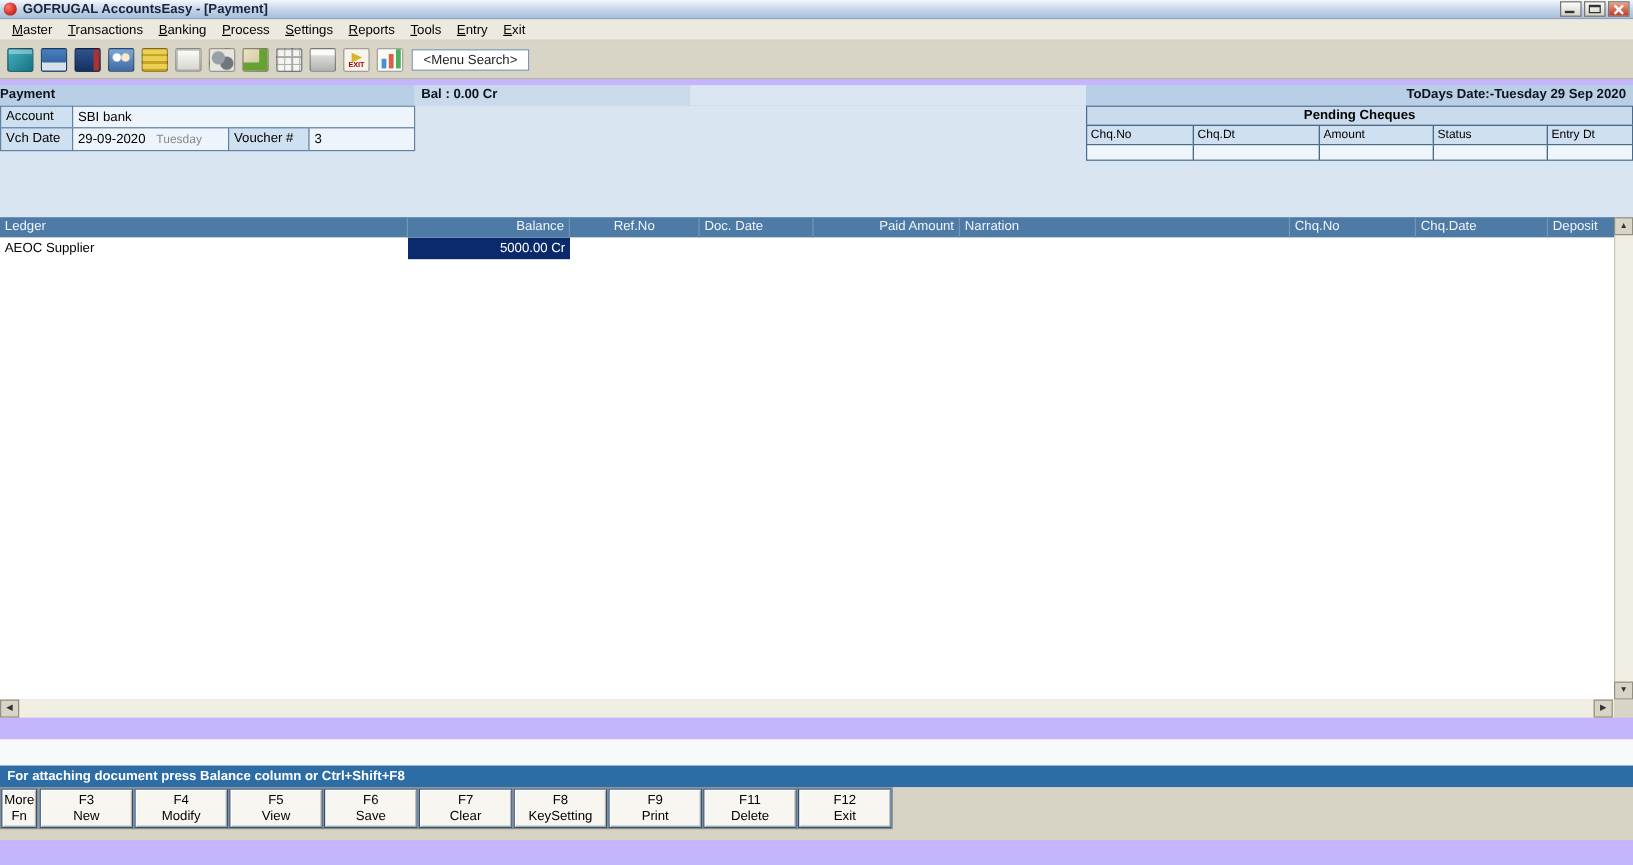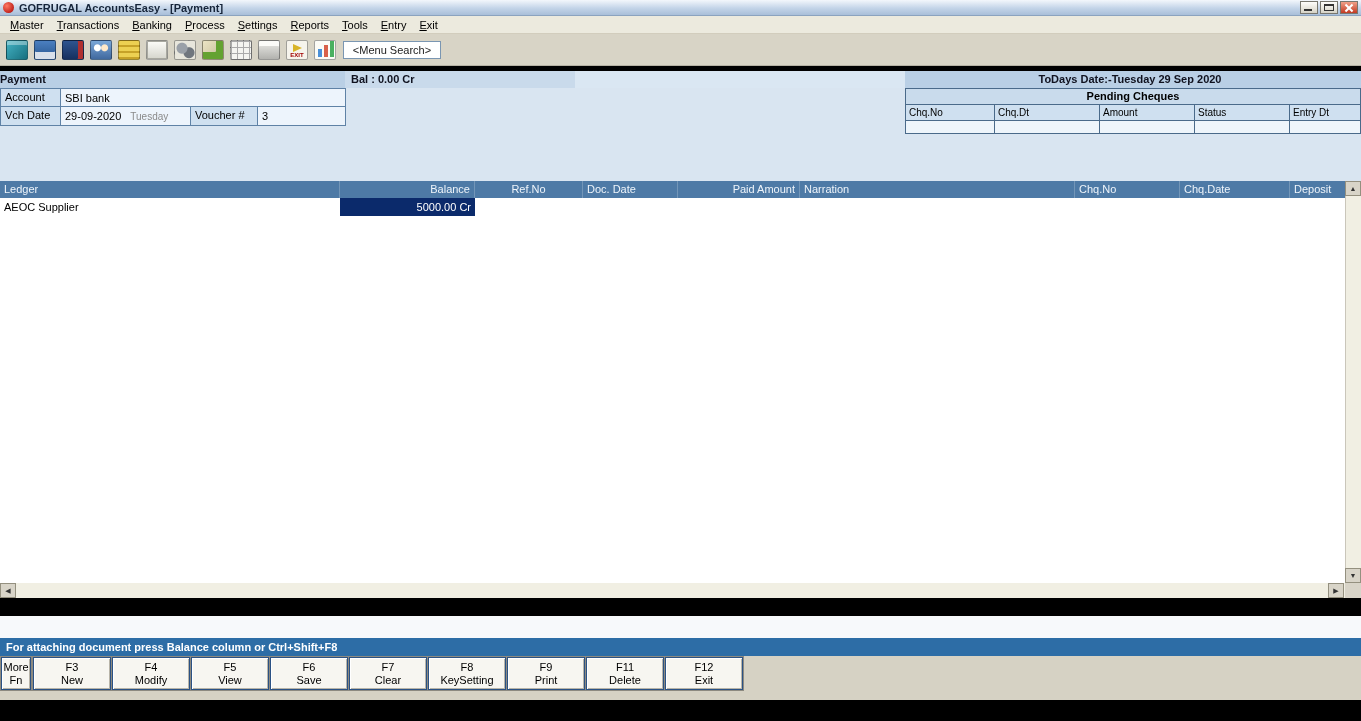--- a/index.html
+++ b/index.html
@@ -1,20 +1,20 @@
 <!DOCTYPE html>
 <html><head>
 <meta charset="utf-8">
 <style>
   * { margin:0; padding:0; box-sizing:border-box; }
   html,body { background:#c0c0c0; }
   .app {
     position:relative; width:1361px; height:721px; overflow:hidden;
     font-family:"Liberation Sans", sans-serif; font-size:11px; color:#000;
-    background:#000000;
+    background:#c4b5fd;
   }
 
   
   .titlebar {
     position:absolute; top:0; left:0; right:0; height:16px;
     background:linear-gradient(#f3f7fc,#c3d4e8 55%,#a9bfd9);
     border-bottom:1px solid #8ba3bf;
     display:flex; align-items:center; padding:0 3px;
   }
   .app-icon { width:11px; height:11px; border-radius:50%;
@@ -72,21 +72,21 @@
   .tb-right { margin-left:auto; width:549px; height:32px; background:#dcdcd6;
     border-left:1px solid #c2beb0; display:flex; align-items:center;
     padding-left:128px; gap:50px; font-weight:bold; color:#14141e; white-space:nowrap; }
 
   
   .strip { position:absolute; top:71px; left:0; right:0; height:17px; display:flex;
     font-weight:bold; color:#10121f; }
   .strip-payment { width:345px; background:#b9cfe5; line-height:17px; padding-left:0; }
   .strip-bal { width:230px; background:#c9daeb; line-height:17px; padding-left:6px; }
   .strip-fill { flex:1; background:#dae7f3; }
-  .strip-date { width:456px; background:#b9cfe5; line-height:17px; text-align:center; padding-right:6px; }
+  .strip-date { width:456px; background:#b9cfe5; line-height:17px; text-align:right; padding-right:6px; }
 
   
   .form-area { position:absolute; top:88px; left:0; right:0; height:93px; background:#d9e5f1; }
   .fcell { position:absolute; border:1px solid #5f82a6; line-height:17px; padding-left:4px; overflow:hidden; }
   .flabel { background:#cfe0f0; }
   .finput { background:#edf4fc; font-family:inherit; font-size:11px; color:#000; }
   input.finput { outline:none; }
   .acct-label { left:0; top:0; width:61px; height:19px; }
   .acct-input { left:60px; top:0; width:286px; height:19px; }
   .vch-label  { left:0; top:18px; width:61px; height:20px; }

